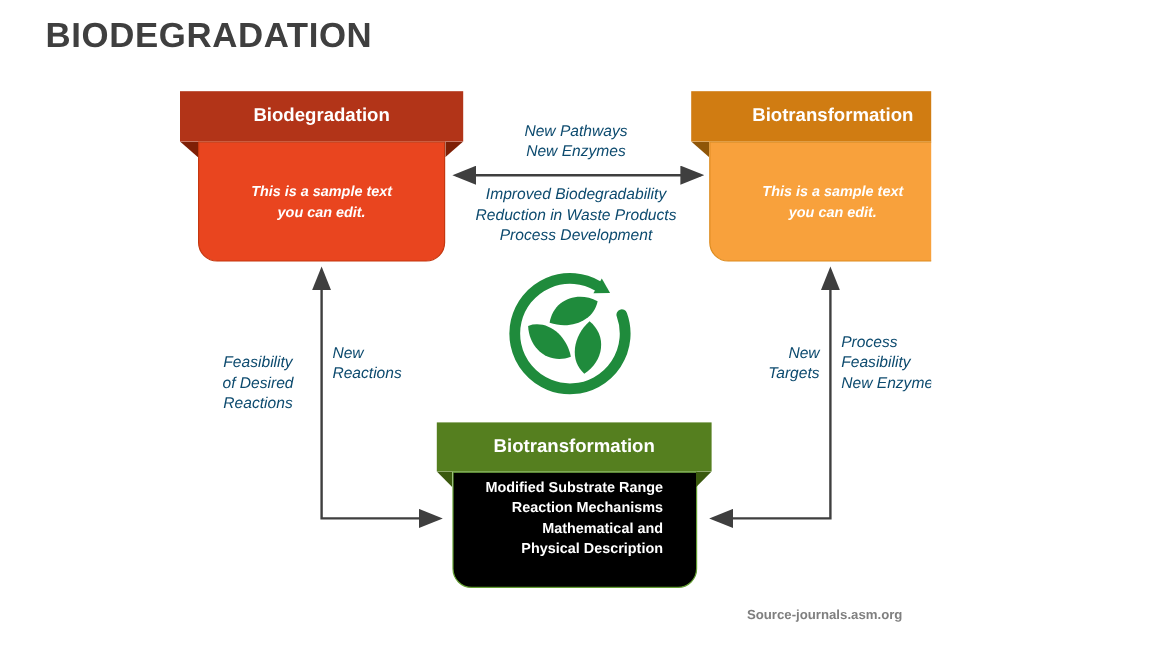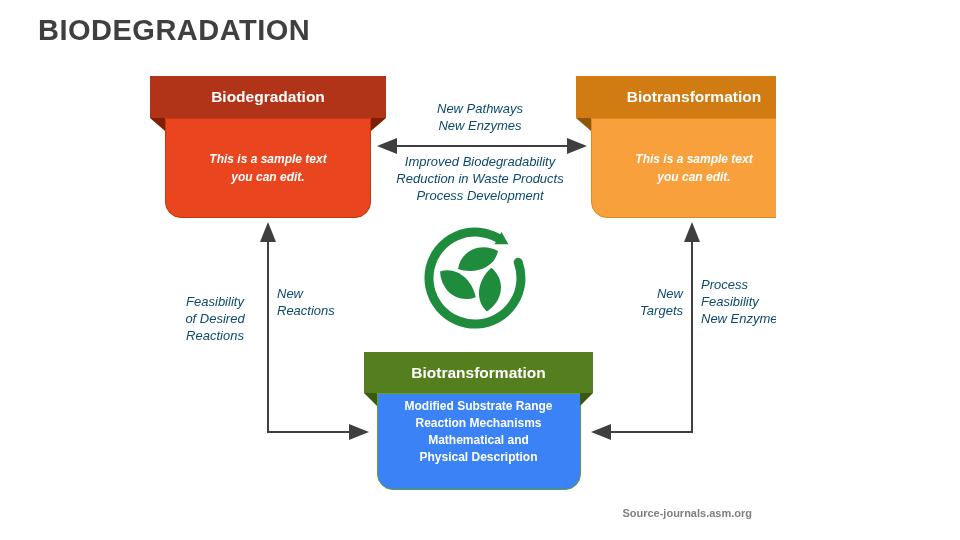--- a/index.html
+++ b/index.html
@@ -32,22 +32,22 @@
   #box-left  .bdy { width:206px; height:100px; background:#e9451f; border:1px solid #c5370f; font-style:italic; font-weight:700; }
   #box-left  .fold { background:#7e1f06; }
 
   #box-right { left:576px; top:76px; width:236px; }
   #box-right .hdr { background:#d07c12; }
   #box-right .bdy { width:206px; height:100px; background:#f8a13c; border:1px solid #dd8b1e; font-style:italic; font-weight:700; }
   #box-right .fold { background:#8f5608; }
 
   #box-bottom { left:364px; top:352px; width:229px; }
   #box-bottom .hdr { height:41px; background:#557f1f; }
-  #box-bottom .bdy { width:204px; height:97px; background:#3b82f6; border:1px solid #649f33;
-                     font-weight:700; line-height:1.42; align-items:flex-start; padding-top:4px; }
+  #box-bottom .bdy { width:204px; height:97px; background:#000000; border:1px solid #649f33;
+                     font-weight:700; line-height:1.42; align-items:flex-start; padding-top:4px;text-align:right; }
   #box-bottom .fold { top:41px; width:13px; background:#3a590e; }
 
   
   .lbl {
     position:absolute; font-style:italic; color:#0c4a6e;
     font-size:13px; line-height:17px; white-space:pre-line;
   }
   #lbl-top-above  { left:370px; top:100px; width:220px; text-align:center; }
   #lbl-top-below  { left:355px; top:153px; width:250px; text-align:center; }
   #lbl-left-outer { left:168px; top:293px; width:94px;  text-align:center; }

